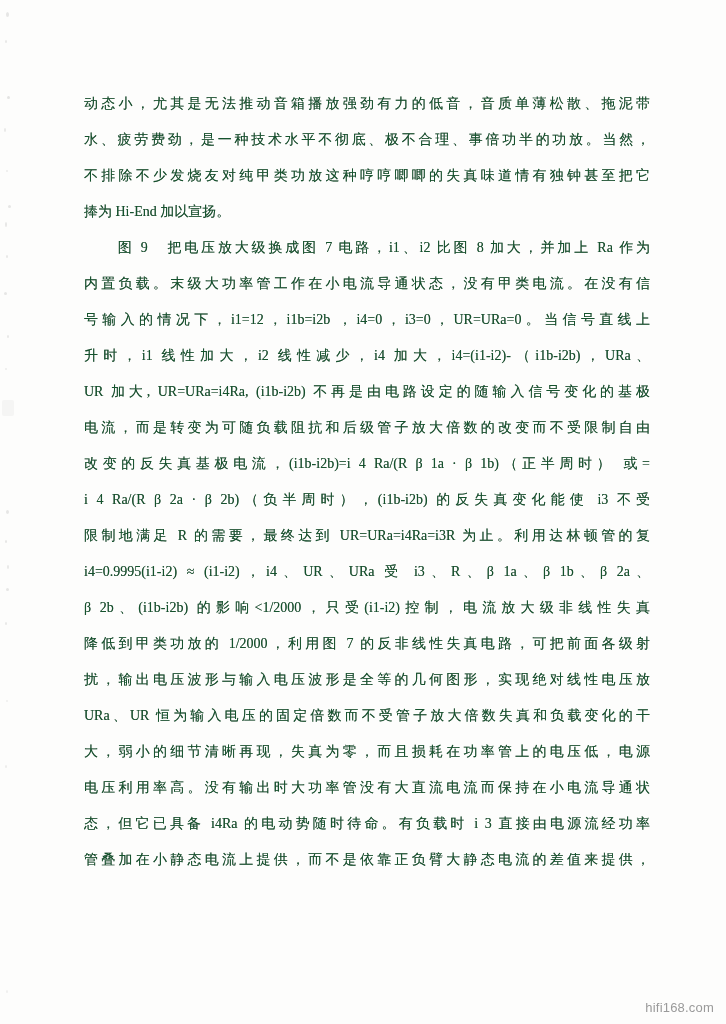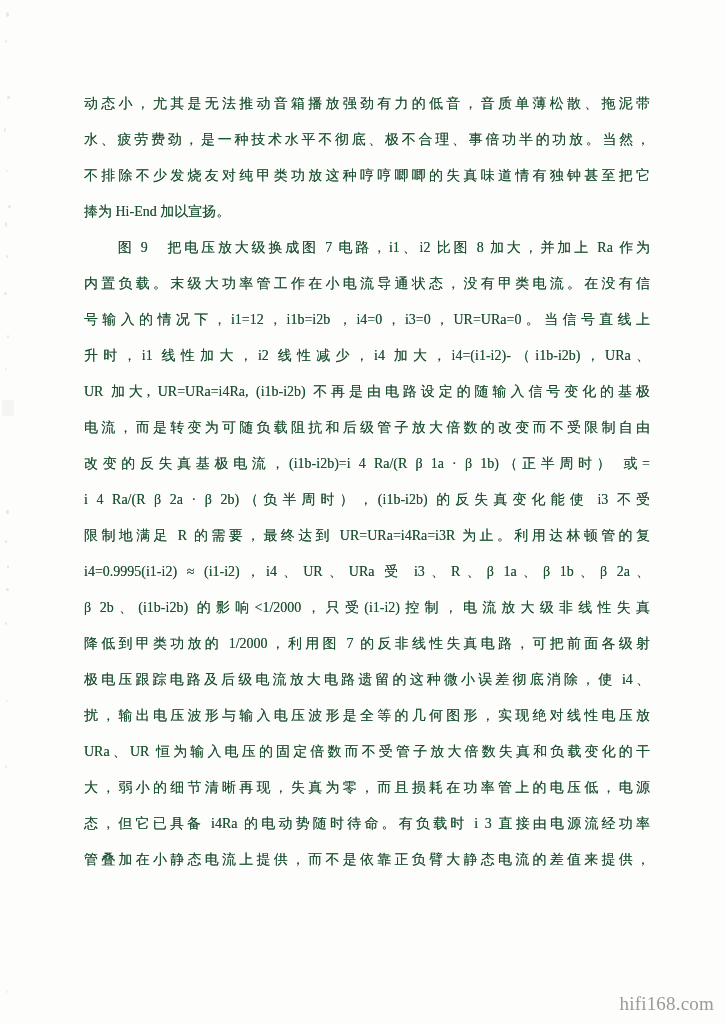--- a/index.html
+++ b/index.html
@@ -37,22 +37,22 @@
     text-shadow: 0 0 0.5px rgba(25,25,25,0.55);
   }
   .ln.pend {
     text-align: center;
     text-align-last: left;
   }
   .watermark {
     position: absolute;
     right: 12px;
     bottom: 9px;
-    font-family: Liberation Serif, serif;
-    font-size: 19px;
+    font-family: Liberation Sans, sans-serif;
+    font-size: 13px;
     color: #9a9a9a;
     letter-spacing: 0.2px;
   }
   .speck {
     position: absolute;
     background: #8a8a8a;
     border-radius: 50%;
   }
   .smudge {
     position: absolute;
@@ -76,24 +76,24 @@
     <div class="ln">号输入的情况下，i1=12，i1b=i2b ，i4=0，i3=0，UR=URa=0。当信号直线上</div>
     <div class="ln">升时，i1 线性加大，i2 线性减少，i4 加大，i4=(i1-i2)-（i1b-i2b)，URa、</div>
     <div class="ln">UR 加大, UR=URa=i4Ra, (i1b-i2b) 不再是由电路设定的随输入信号变化的基极</div>
     <div class="ln">电流，而是转变为可随负载阻抗和后级管子放大倍数的改变而不受限制自由</div>
     <div class="ln">改变的反失真基极电流，(i1b-i2b)=i 4 Ra/(R β 1a · β 1b)（正半周时） 或=</div>
     <div class="ln">i 4 Ra/(R β 2a · β 2b)（负半周时），(i1b-i2b) 的反失真变化能使 i3 不受</div>
     <div class="ln">限制地满足 R 的需要，最终达到 UR=URa=i4Ra=i3R 为止。利用达林顿管的复</div>
     <div class="ln">i4=0.9995(i1-i2) ≈ (i1-i2)，i4、UR、URa 受 i3、R、β 1a、β 1b、β 2a、</div>
     <div class="ln">β 2b、(i1b-i2b) 的影响&lt;1/2000，只受(i1-i2)控制，电流放大级非线性失真</div>
     <div class="ln">降低到甲类功放的 1/2000，利用图 7 的反非线性失真电路，可把前面各级射</div>
-    <div class="ln">极电压跟踪电路及后级电流放大电路遗留的这种微小误差彻底消除，使 i4、</div>
     <div class="ln">扰，输出电压波形与输入电压波形是全等的几何图形，实现绝对线性电压放</div>
     <div class="ln">URa、UR 恒为输入电压的固定倍数而不受管子放大倍数失真和负载变化的干</div>
     <div class="ln">大，弱小的细节清晰再现，失真为零，而且损耗在功率管上的电压低，电源</div>
+    <div class="ln">电压利用率高。没有输出时大功率管没有大直流电流而保持在小电流导通状</div>
     <div class="ln">态，但它已具备 i4Ra 的电动势随时待命。有负载时 i 3 直接由电源流经功率</div>
     <div class="ln">管叠加在小静态电流上提供，而不是依靠正负臂大静态电流的差值来提供，</div>
   </div>
 
   <div class="speck" style="left:6px;top:12px;width:3px;height:5px;opacity:.20"></div>
   <div class="speck" style="left:5px;top:40px;width:2px;height:3px;opacity:.18"></div>
   <div class="speck" style="left:7px;top:96px;width:3px;height:3px;opacity:.22"></div>
   <div class="speck" style="left:4px;top:128px;width:2px;height:4px;opacity:.18"></div>
   <div class="speck" style="left:6px;top:170px;width:2px;height:2px;opacity:.15"></div>
   <div class="speck" style="left:8px;top:205px;width:3px;height:3px;opacity:.20"></div>

